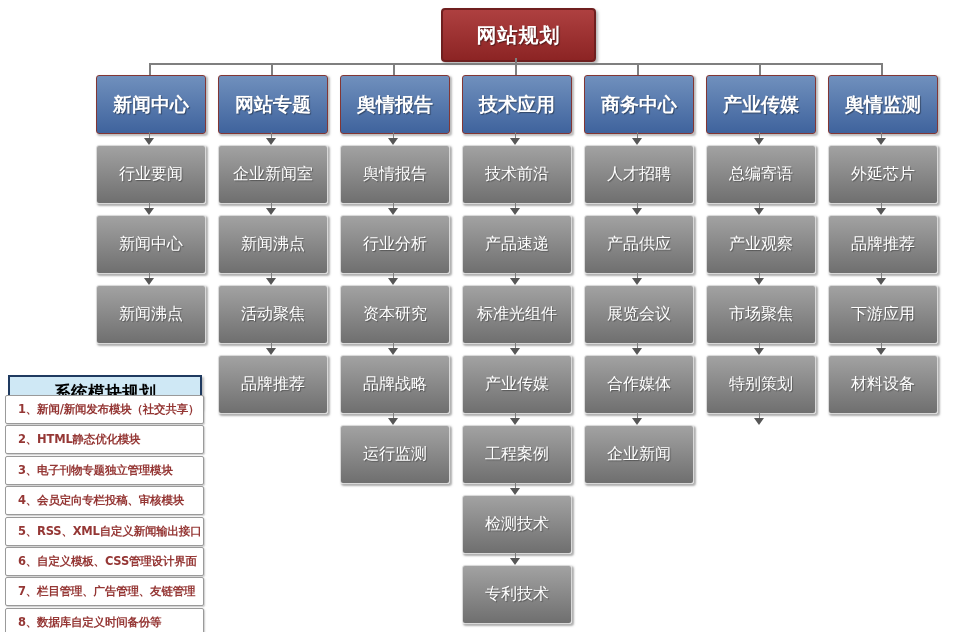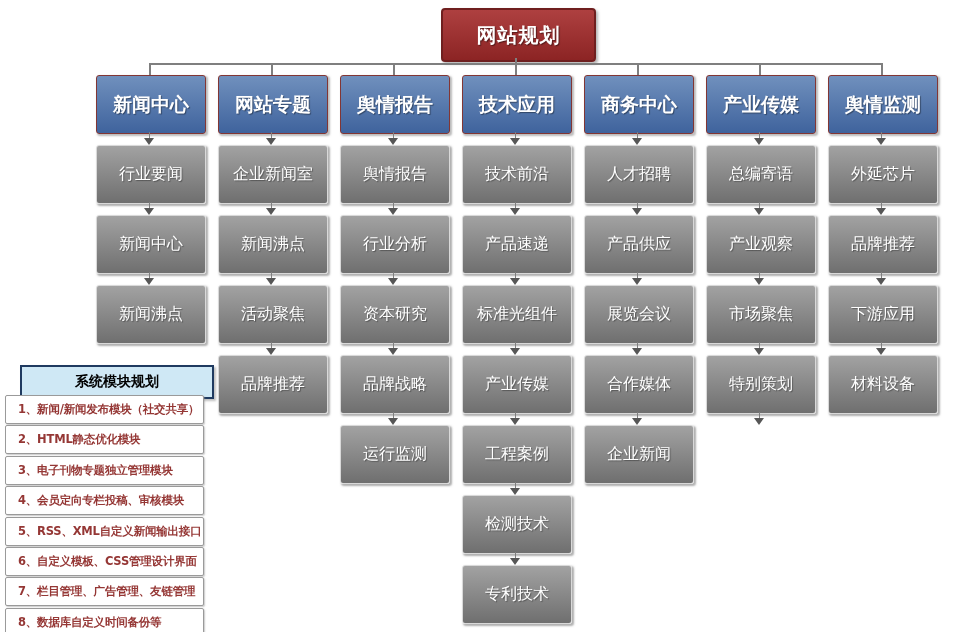--- a/index.html
+++ b/index.html
@@ -44,25 +44,25 @@
   .r1{top:145px}.r2{top:215px}.r3{top:285px}.r4{top:355px}
   .r5{top:425px}.r6{top:495px}.r7{top:565px}
   
   .kx0{left:144px}.kx1{left:266px}.kx2{left:388px}.kx3{left:510px}
   .kx4{left:632px}.kx5{left:754px}.kx6{left:876px}
   
   .ky0{top:132px}.ky1{top:202px}.ky2{top:272px}.ky3{top:342px}
   .ky4{top:412px}.ky5{top:482px}.ky6{top:552px}
 
   
-  .panel-header{position:absolute;left:8px;top:365px;width:190px;height:30px;
+  .panel-header{position:absolute;left:8px;top:375px;width:190px;height:30px;
         display:flex;align-items:center;justify-content:center;
         background:#cfe8f5;border:2px solid #1f3a60;
         box-shadow:2px 2px 2px rgba(150,150,150,.6);
-        color:#000;font-size:14px;font-weight:bold;margin-left:12px;}
+        color:#000;font-size:17px;font-weight:bold;}
   .panel-list{position:absolute;left:5px;top:395px;width:199px;
         display:flex;flex-direction:column;gap:1.4px;}
   .panel-item{height:27px;background:#fff;border:1px solid #9a9a9a;border-radius:2px;
         box-shadow:1px 1px 1.5px rgba(150,150,150,.5);
         display:flex;align-items:center;padding-left:12px;
         color:#953735;font-size:11.5px;font-weight:bold;
         white-space:nowrap;overflow:hidden;letter-spacing:-0.2px;}
 </style>
 </head>
 <body>

